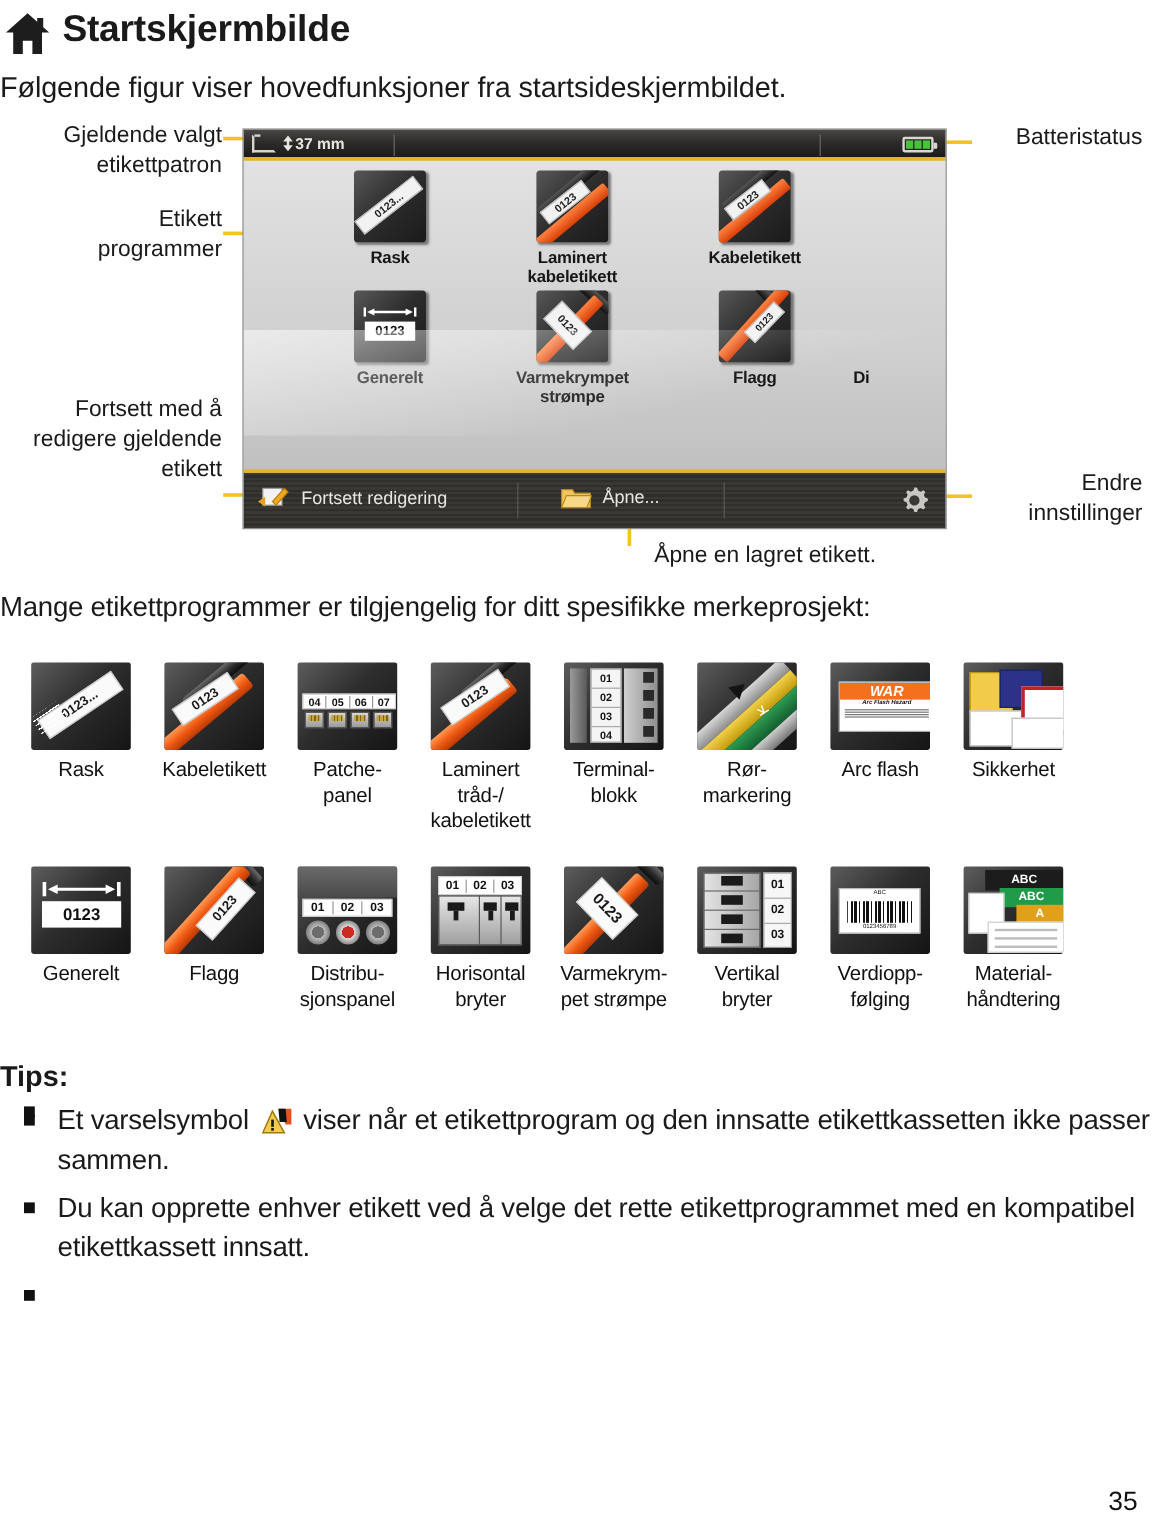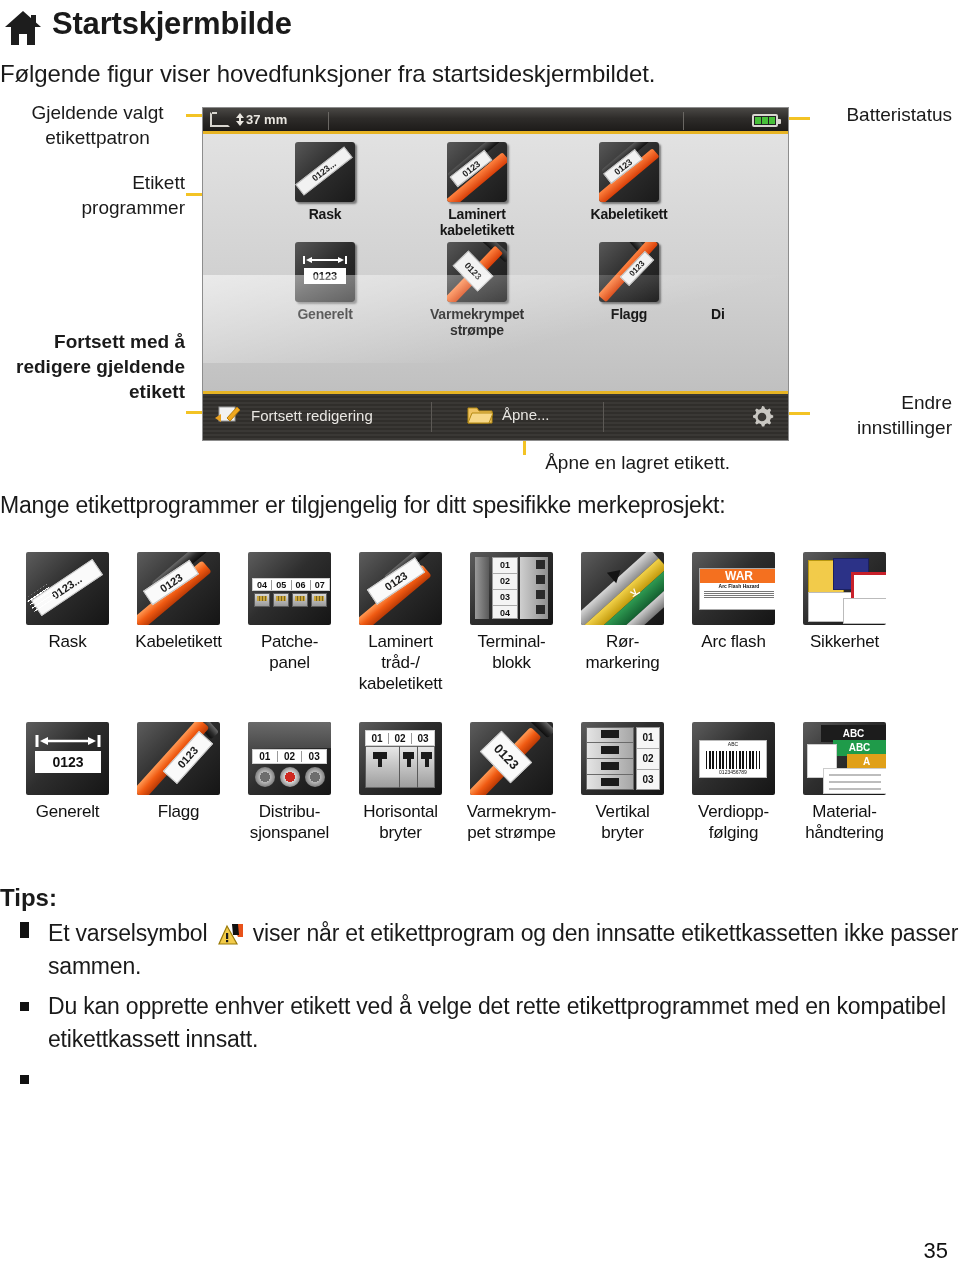--- a/index.html
+++ b/index.html
@@ -160,21 +160,21 @@
   .num-strip{
     position:absolute;display:flex;background:#fff;color:#111;font-size:9px;font-weight:bold;
     align-items:center;justify-content:space-around;border:1px solid #cfcfcf;box-sizing:border-box;
   }
   .num-strip span{flex:1;text-align:center;border-right:1px solid #9a9a9a;}
   .num-strip span:last-child{border-right:none;}
   .rj45row{position:absolute;display:flex;gap:3px;}
   .rj45{width:16px;height:14px;background:linear-gradient(180deg,#d8d8d8,#9a9a9a);border:1px solid #5c5c5c;box-sizing:border-box;position:relative;}
   .rj45:after{content:"";position:absolute;left:2px;top:2px;right:2px;height:5px;background:repeating-linear-gradient(90deg,#c9a43a 0 2px,#7a6520 2px 3px);}
   .punch{position:absolute;height:9px;background:repeating-linear-gradient(90deg,#7fbfe8 0 4px,#f2f2f2 4px 6px,#86d09a 6px 10px,#e9e9e9 10px 12px,#f0c06a 12px 15px,#ececec 15px 17px);border:1px solid #8c8c8c;box-sizing:border-box;}
-  .warn-label{position:absolute;background:#fff;border:1px solid #aaa;box-sizing:border-box;overflow:hidden;}
+  .warn-label{position:absolute;background:#fff;border:1px solid #aaa;box-sizing:border-box;overflow:hidden;font-style:italic;}
   .warn-bar{background:#f4701f;color:#fff;font-weight:bold;font-size:12px;text-align:center;line-height:14px;}
   .warn-sub{font-size:5px;color:#111;text-align:center;line-height:5px;padding-top:1px;font-weight:bold;}
   .warn-lines{margin-top:2px;}
   .warn-lines i{display:block;height:1px;background:#777;margin:1px 4px;}
   .barcode{position:absolute;background:#fff;border:1px solid #bbb;box-sizing:border-box;}
   .barcode .bars{height:18px;margin:4px 6px 0;background:repeating-linear-gradient(90deg,#111 0 1px,#fff 1px 3px,#111 3px 5px,#fff 5px 6px,#111 6px 8px,#fff 8px 10px);}
   .barcode .bcap{font-size:5px;text-align:center;color:#111;}
   .barcode .btop{font-size:5px;text-align:center;color:#111;}
   .mh-green{position:absolute;background:#1f9b4a;}
   .mh-gold{position:absolute;background:#e0a019;}
@@ -202,29 +202,29 @@
 
 <div class="page-head">
   <svg class="home-icon" viewBox="0 0 38 36">
     <path d="M19 1 L37 17 L31 17 L31 35 L23 35 L23 24 L15 24 L15 35 L7 35 L7 17 L1 17 Z" fill="#1d1d1d"></path>
     <rect x="27" y="5" width="5" height="8" fill="#1d1d1d"></rect>
   </svg>
   <div class="page-title">Startskjermbilde</div>
 </div>
 <div class="intro-line">Følgende figur viser hovedfunksjoner fra startsideskjermbildet.</div>
 
-<div class="callout right-al" style="left:10px;top:100px;width:175px;text-align:center;">
+<div class="callout right-al" style="left:10px;top:100px;width:175px;">
   <div>Gjeldende valgt</div>
   <div>etikettpatron</div>
 </div>
 <div class="callout right-al" style="left:10px;top:170px;width:175px;">
   <div>Etikett</div>
   <div>programmer</div>
 </div>
-<div class="callout right-al" style="left:10px;top:329px;width:175px;font-weight:bold;">
+<div class="callout right-al" style="left:10px;top:329px;width:175px;">
   <div>Fortsett med å</div>
   <div>redigere gjeldende</div>
   <div>etikett</div>
 </div>
 <div class="callout left-al" style="left:812px;top:102px;width:140px;">
   <div>Batteristatus</div>
 </div>
 <div class="callout left-al" style="left:812px;top:390px;width:140px;">
   <div>Endre</div>
   <div>innstillinger</div>

